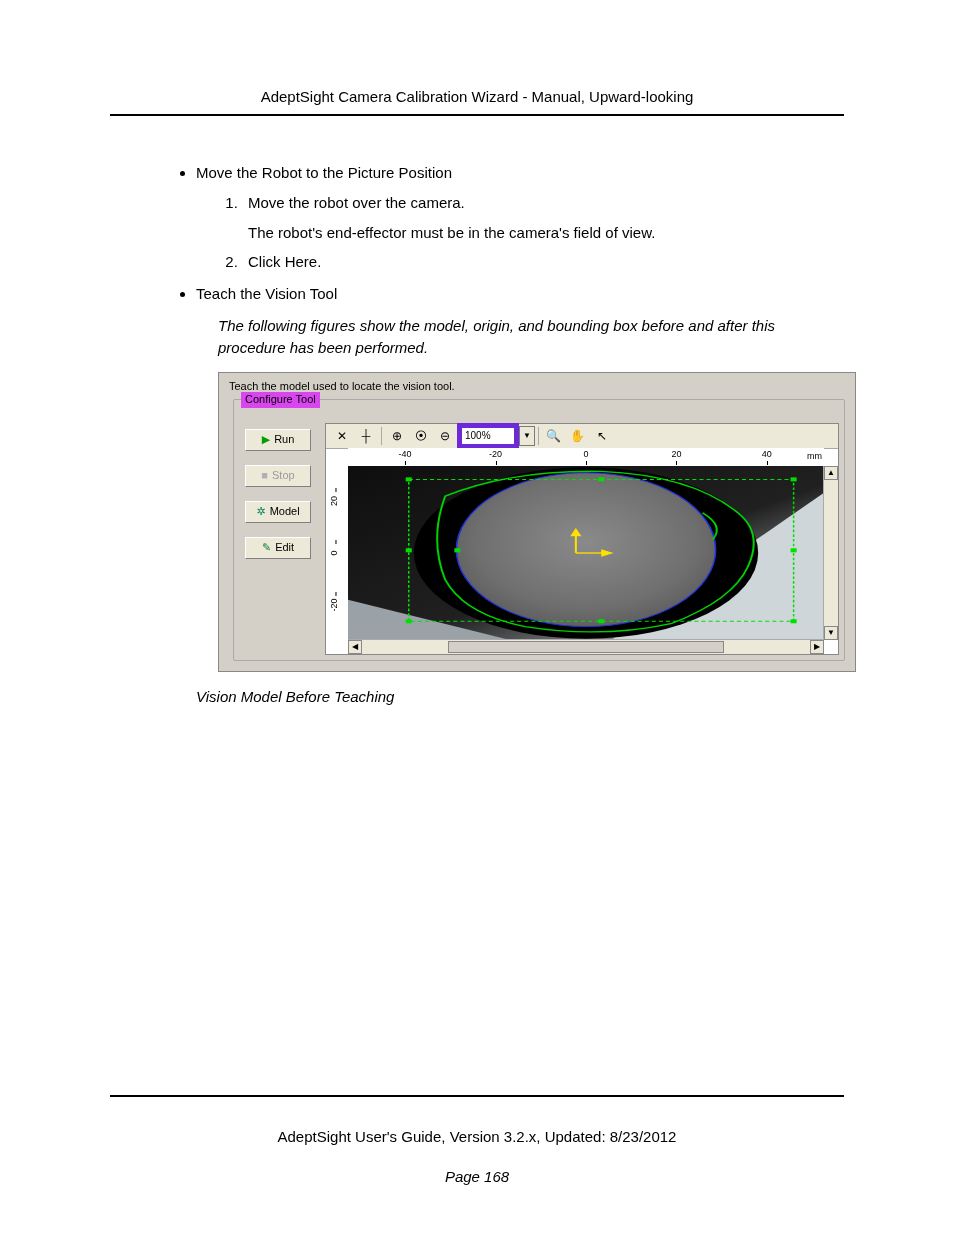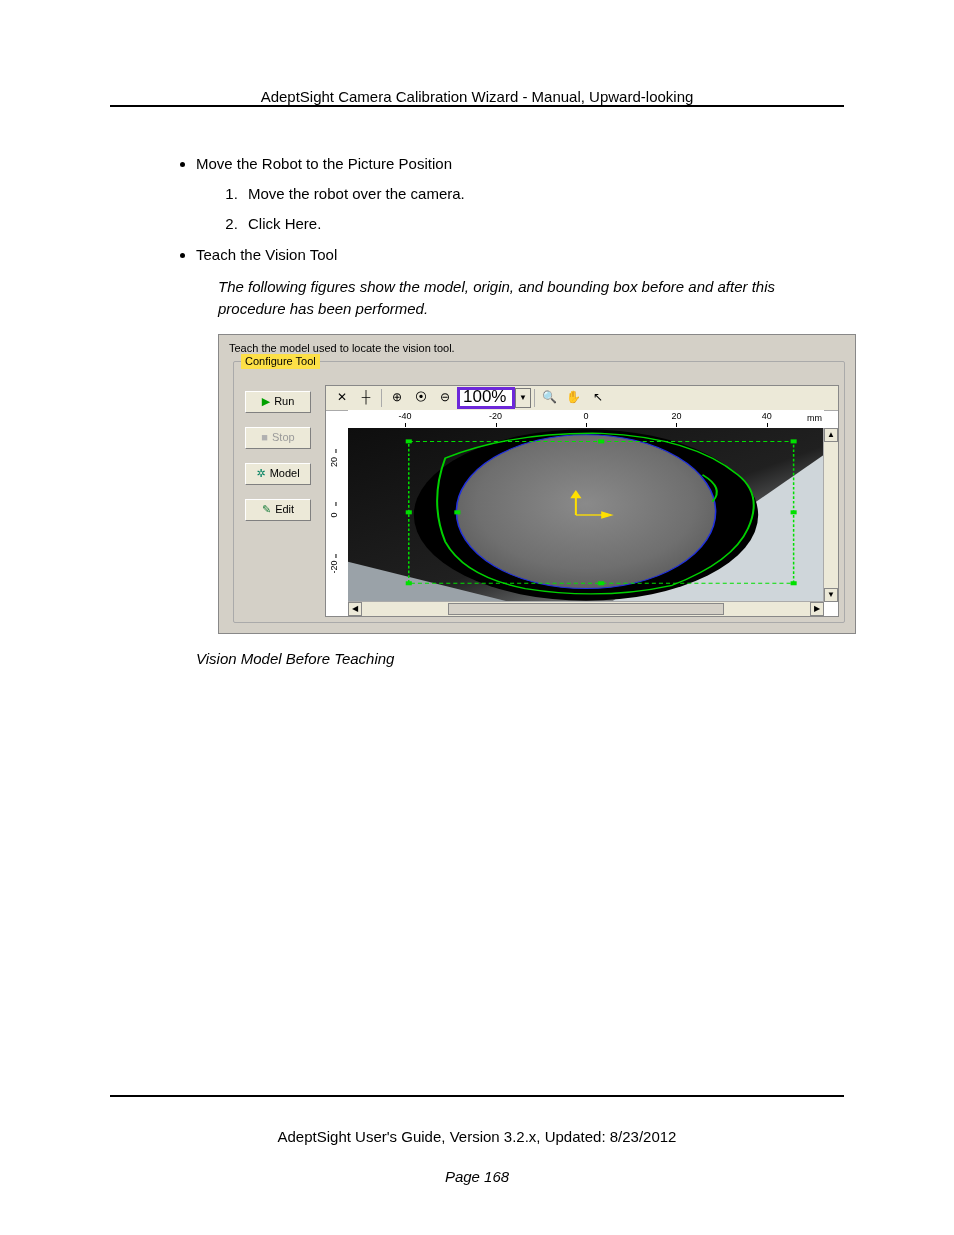--- a/index.html
+++ b/index.html
@@ -12,21 +12,21 @@
   .page {
     width: 954px;
     height: 1235px;
     position: relative;
     box-sizing: border-box;
     padding: 88px 110px 0 110px;
   }
   .header-title {
     text-align: center;
     font-size: 15px;
-    margin-bottom: 0;
+    margin-bottom: 9px;
   }
   hr.hr-top {
     border: none;
     border-top: 2px solid #000;
     margin: 0 0 46px 0;
   }
   .content {
     padding-left: 68px;
     font-size: 15px;
     line-height: 1.45;
@@ -75,21 +75,21 @@
   }
   .shot .groupbox {
     position: absolute;
     left: 14px; top: 26px; right: 10px; bottom: 10px;
     border: 1px solid #aaa;
     border-radius: 2px;
   }
   .shot .group-label {
     position: absolute;
     left: 22px; top: 19px;
-    background: #fde047;
+    background: #d946ef;
     padding: 0 4px;
     font-size: 11px;
   }
   .shot .btn {
     position: absolute;
     left: 26px;
     width: 66px;
     height: 22px;
     background: #ece9d8;
     border: 1px solid #808080;
@@ -130,23 +130,23 @@
     width: 22px; height: 20px;
     display: flex; align-items: center; justify-content: center;
     font-size: 12px;
     border: 1px solid transparent;
   }
   .tb-sep {
     width: 1px; height: 18px; background: #aaa; margin: 0 3px;
   }
   .tb-zoomval {
     width: 46px; height: 16px;
-    border: 3px solid #6d28d9;
+    border: 5px solid #6d28d9;
     background: #fff;
-    font-size: 17px;
+    font-size: 10px;
     padding: 0 3px;
     display: flex; align-items: center;
   }
   .tb-dd {
     width: 14px; height: 18px;
     border: 1px solid #7a7a7a;
     background: #ece9d8;
     display:flex; align-items:center; justify-content:center;
     font-size: 8px;
   }
@@ -256,20 +256,21 @@
   <div class="header-title">AdeptSight Camera Calibration Wizard - Manual, Upward-looking</div>
   <hr class="hr-top">
 
   <div class="content">
     <ul class="top">
       <li>
         <span>Move the Robot to the Picture Position</span>
         <ol class="steps">
           <li>
             <span>Move the robot over the camera.</span>
+            <div class="step-sub">The robot's end-effector must be in the camera's field of view.</div>
           </li>
           <li>
             <span>Click Here.</span>
           </li>
         </ol>
       </li>
       <li>
         <span>Teach the Vision Tool</span>
         <div class="para">The following figures show the model, origin, and bounding box before and after this procedure has been performed.</div>
 

